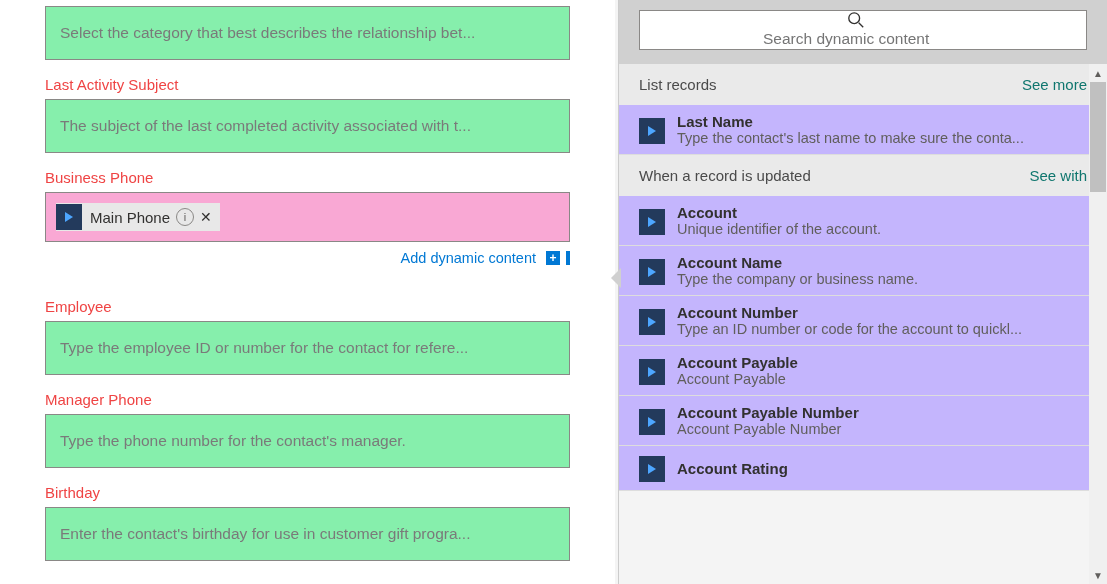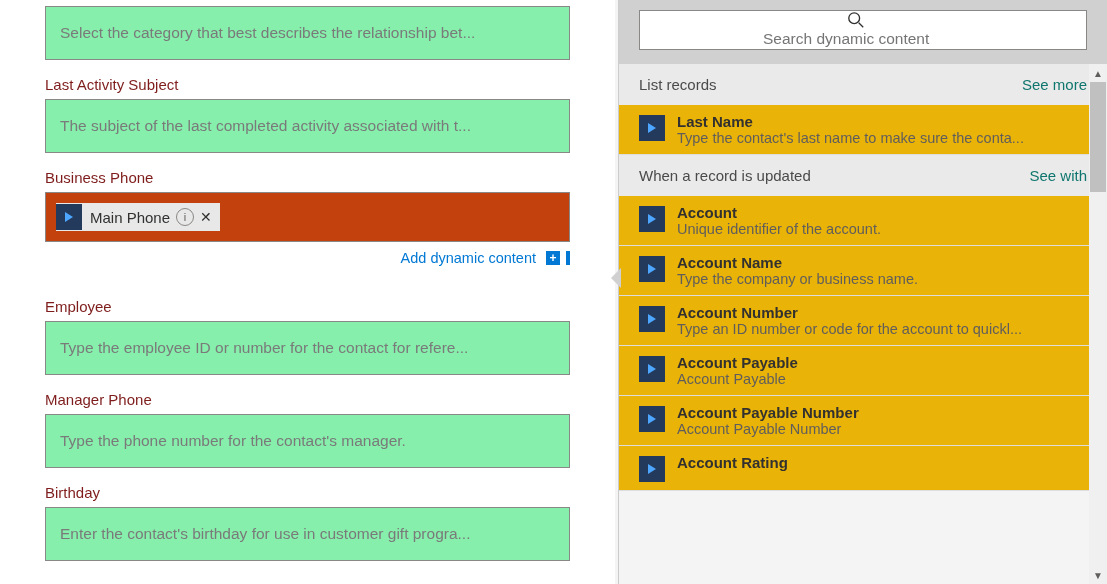--- a/index.html
+++ b/index.html
@@ -17,21 +17,21 @@
       position: absolute;
       left: 0; top: 0;
       width: 615px;
       height: 584px;
       background: #fff;
       padding: 6px 45px 6px 45px;
     }
     .field-group { margin-bottom: 16px; }
     .field-label {
       font-size: 15px;
-      color: #7f1d1d;
+      color: #ef4444;
       margin-bottom: 6px;
       font-weight: 400;
     }
     .text-input {
       width: 100%;
       height: 54px;
       border: 1px solid #8a8886;
       padding: 0 14px;
       font-size: 15.5px;
       color: #7a7a7a;
@@ -42,21 +42,21 @@
       align-items: center;
       background: #86efac;
     }
     .pill-input {
       width: 100%;
       min-height: 42px;
       border: 1px solid #8a8886;
       padding: 10px 10px;
       display: flex;
       align-items: center;
-      background: #c2410c;
+      background: #f9a8d4;
     }
     .token {
       display: inline-flex;
       align-items: center;
       background: #e8e8e8;
       height: 28px;
       padding-right: 8px;
     }
     .token-icon {
       width: 26px; height: 26px;
@@ -132,23 +132,23 @@
     }
     .group-header {
       display: flex; justify-content: space-between; align-items: center;
       padding: 12px 20px 12px 20px;
       font-size: 15px;
       background: #eaeaea;
       color: #4a4a4a;
     }
     .group-header .link { color: #0f766e; cursor: pointer; }
     .dc-item {
-      display: flex; align-items: flex-start;
+      display: flex; align-items: center;
       padding: 8px 20px 8px 20px;
-      background: #eab308;
+      background: #c4b5fd;
       border-bottom: 1px solid #ddd;
     }
     .dc-item .ico {
       width: 26px; height: 26px;
       background: #233a5c;
       display: inline-flex; align-items: center; justify-content: center;
       margin-right: 12px; margin-top: 2px;
       flex-shrink: 0;
     }
     .dc-item .ico svg { width: 12px; height: 12px; }

